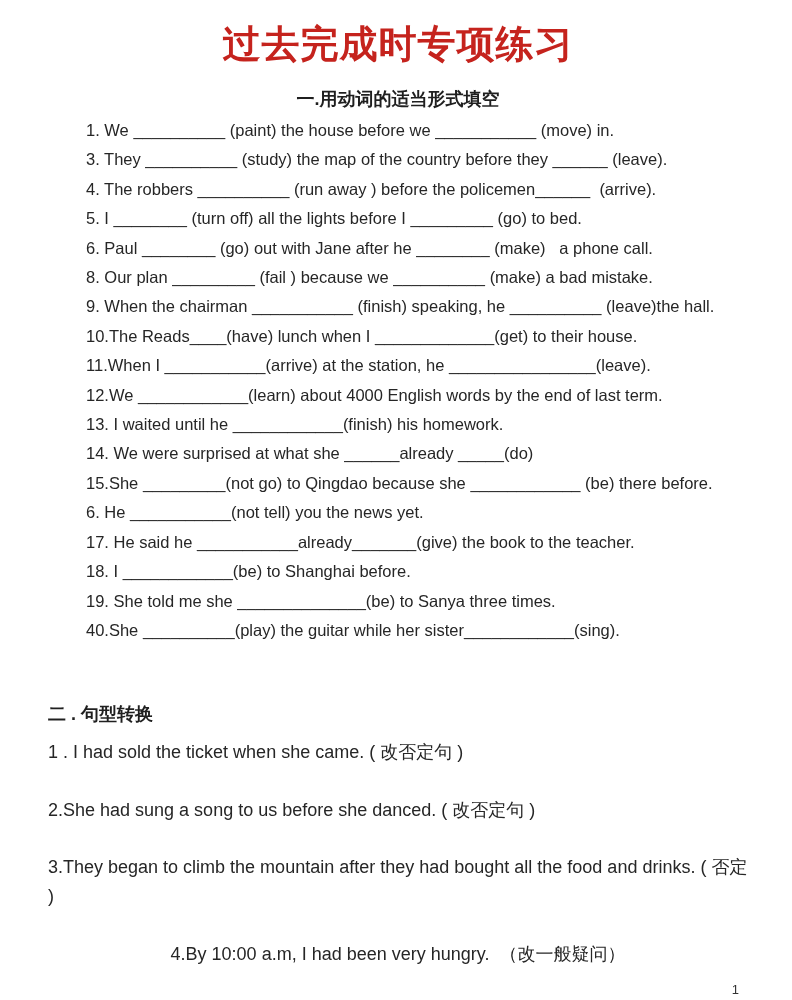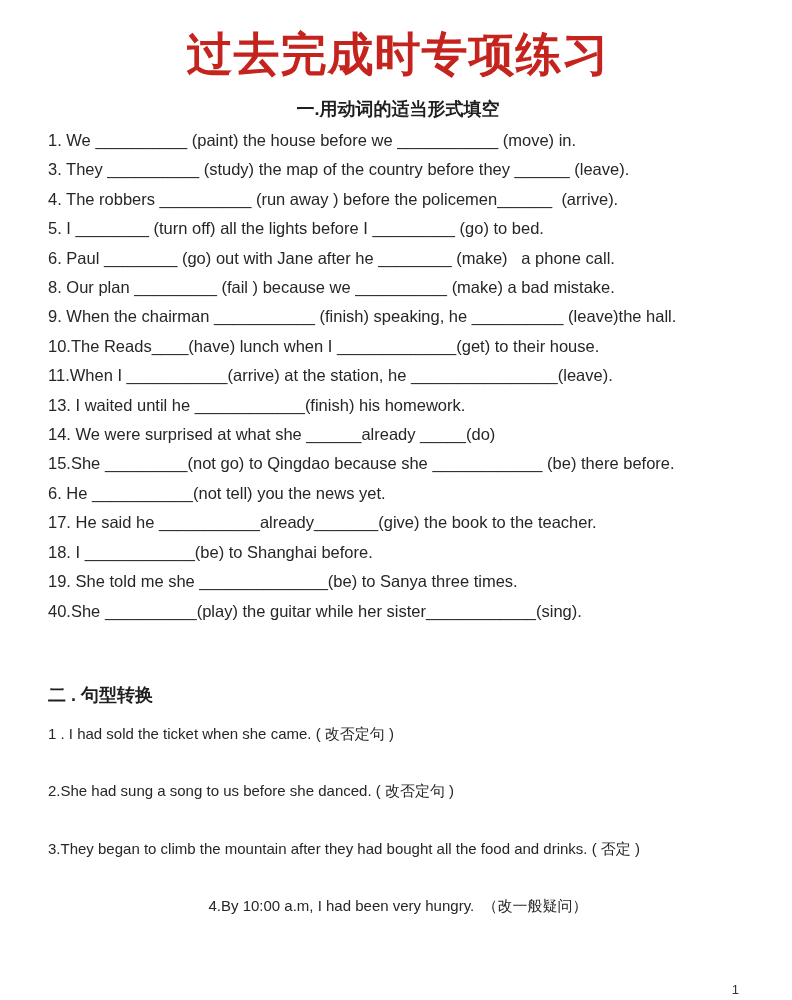--- a/index.html
+++ b/index.html
@@ -10,44 +10,45 @@
     height: 1000px;
     background: #ffffff;
     font-family: "Liberation Sans", "DejaVu Sans", sans-serif;
     color: #262626;
     overflow: hidden;
   }
   .content {
     padding: 0 44px 0 48px;
   }
   .doc-title {
-    margin-top: 33px;
+    margin-top: 23px;
     text-align: center;
-    font-size: 46px;
+    font-size: 38px;
     line-height: 43px;
     font-weight: 800;
     letter-spacing: 1px;
   }
   .section-heading {
     font-size: 18px;
     line-height: 23px;
     font-weight: 700;
     color: #1f1f1f;
   }
   .s1-heading { margin-top: 22px; text-align: center; }
   .s2-heading { margin-top: 58px; }
   .q-list { margin-top: 5px; }
   .q {
     font-size: 16.5px;
     line-height: 29.4px;
     white-space: pre-wrap;
     color: #262626;
+    margin-left: 38px;
   }
   .q2 {
-    font-size: 15px;
+    font-size: 18px;
     line-height: 29px;
     margin-top: 12px;
     margin-bottom: 28.5px;
     white-space: pre-wrap;
     color: #262626;
   }
   .q2:last-child { margin-bottom: 0; text-align: center; }
   .page-number {
     position: absolute;
     right: 53px;
@@ -69,20 +70,21 @@
     <div class="q-list">
       <div class="q">1. We __________ (paint) the house before we ___________ (move) in.</div>
       <div class="q">3. They __________ (study) the map of the country before they ______ (leave).</div>
       <div class="q">4. The robbers __________ (run away ) before the policemen______  (arrive).</div>
       <div class="q">5. I ________ (turn off) all the lights before I _________ (go) to bed.</div>
       <div class="q">6. Paul ________ (go) out with Jane after he ________ (make)   a phone call.</div>
       <div class="q">8. Our plan _________ (fail ) because we __________ (make) a bad mistake.</div>
       <div class="q">9. When the chairman ___________ (finish) speaking, he __________ (leave)the hall.</div>
       <div class="q">10.The Reads____(have) lunch when I _____________(get) to their house.</div>
       <div class="q">11.When I ___________(arrive) at the station, he ________________(leave).</div>
+      <div class="q">12.We ____________(learn) about 4000 English words by the end of last term.</div>
       <div class="q">13. I waited until he ____________(finish) his homework.</div>
       <div class="q">14. We were surprised at what she ______already _____(do)</div>
       <div class="q">15.She _________(not go) to Qingdao because she ____________ (be) there before.</div>
       <div class="q">6. He ___________(not tell) you the news yet.</div>
       <div class="q">17. He said he ___________already_______(give) the book to the teacher.</div>
       <div class="q">18. I ____________(be) to Shanghai before.</div>
       <div class="q">19. She told me she ______________(be) to Sanya three times.</div>
       <div class="q">40.She __________(play) the guitar while her sister____________(sing).</div>
     </div>
 

